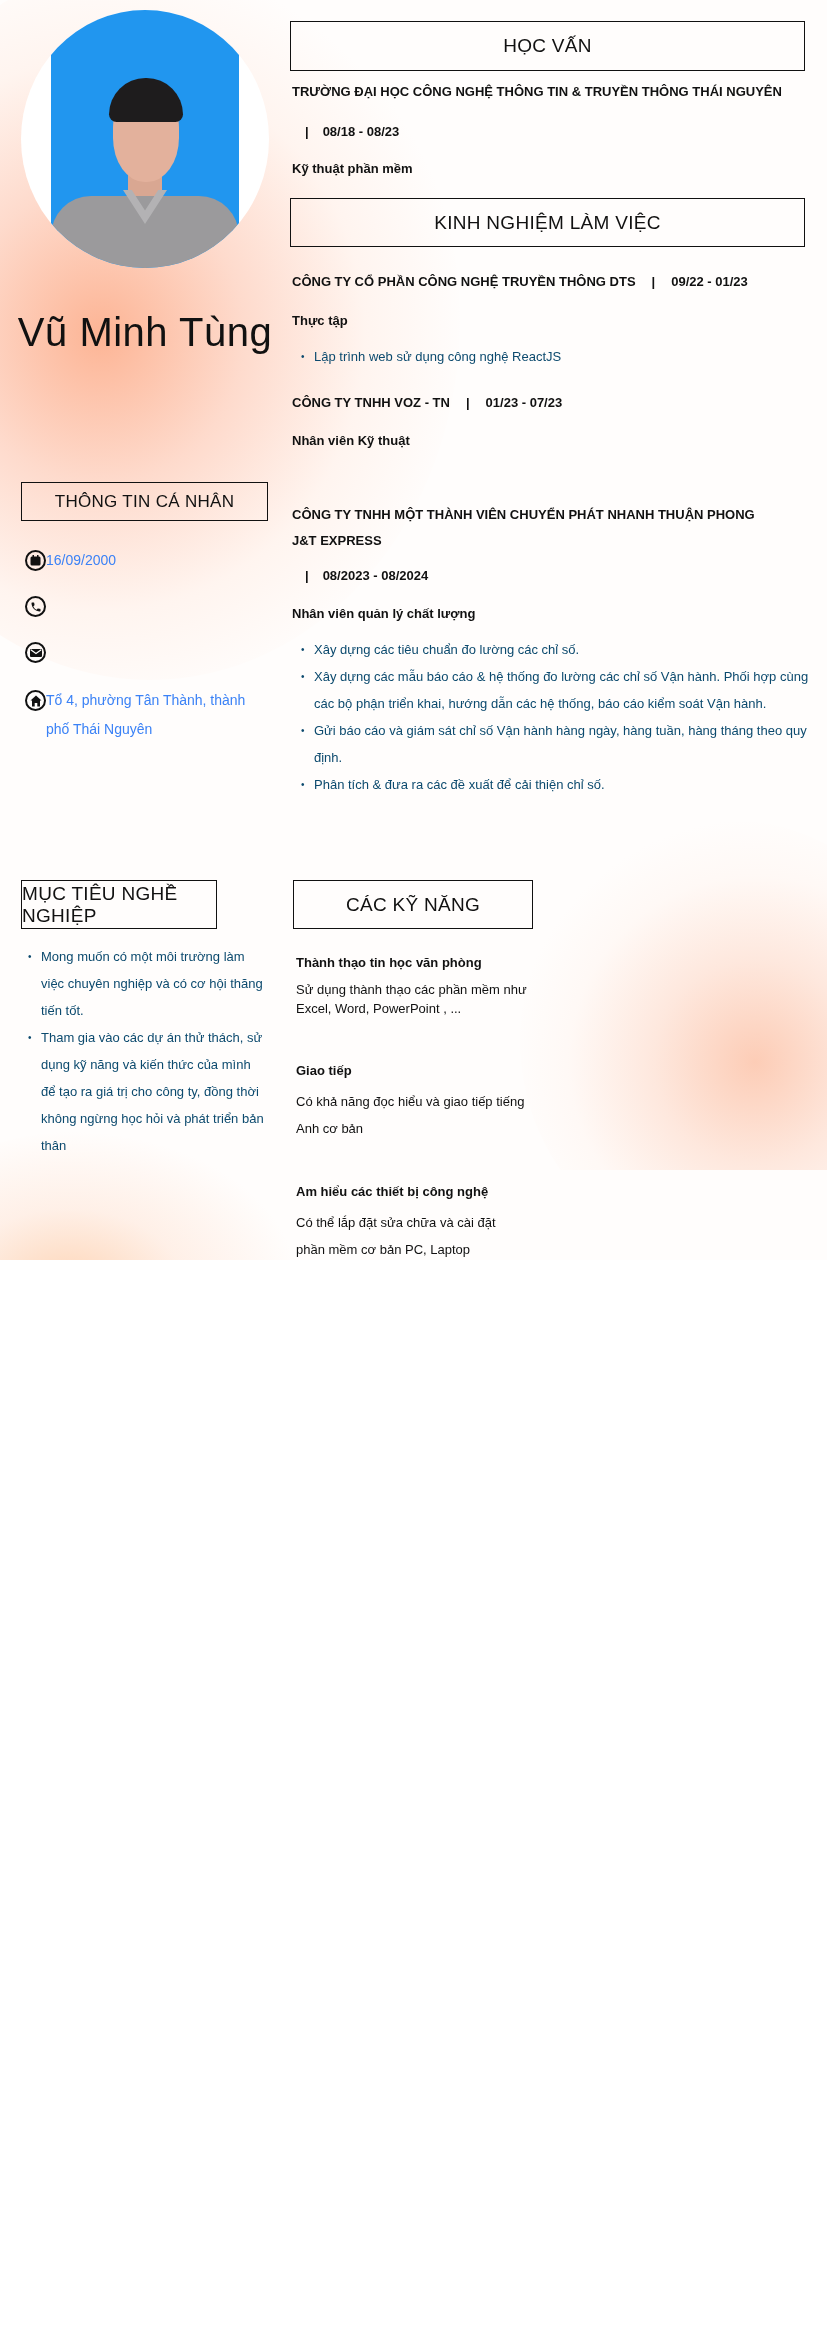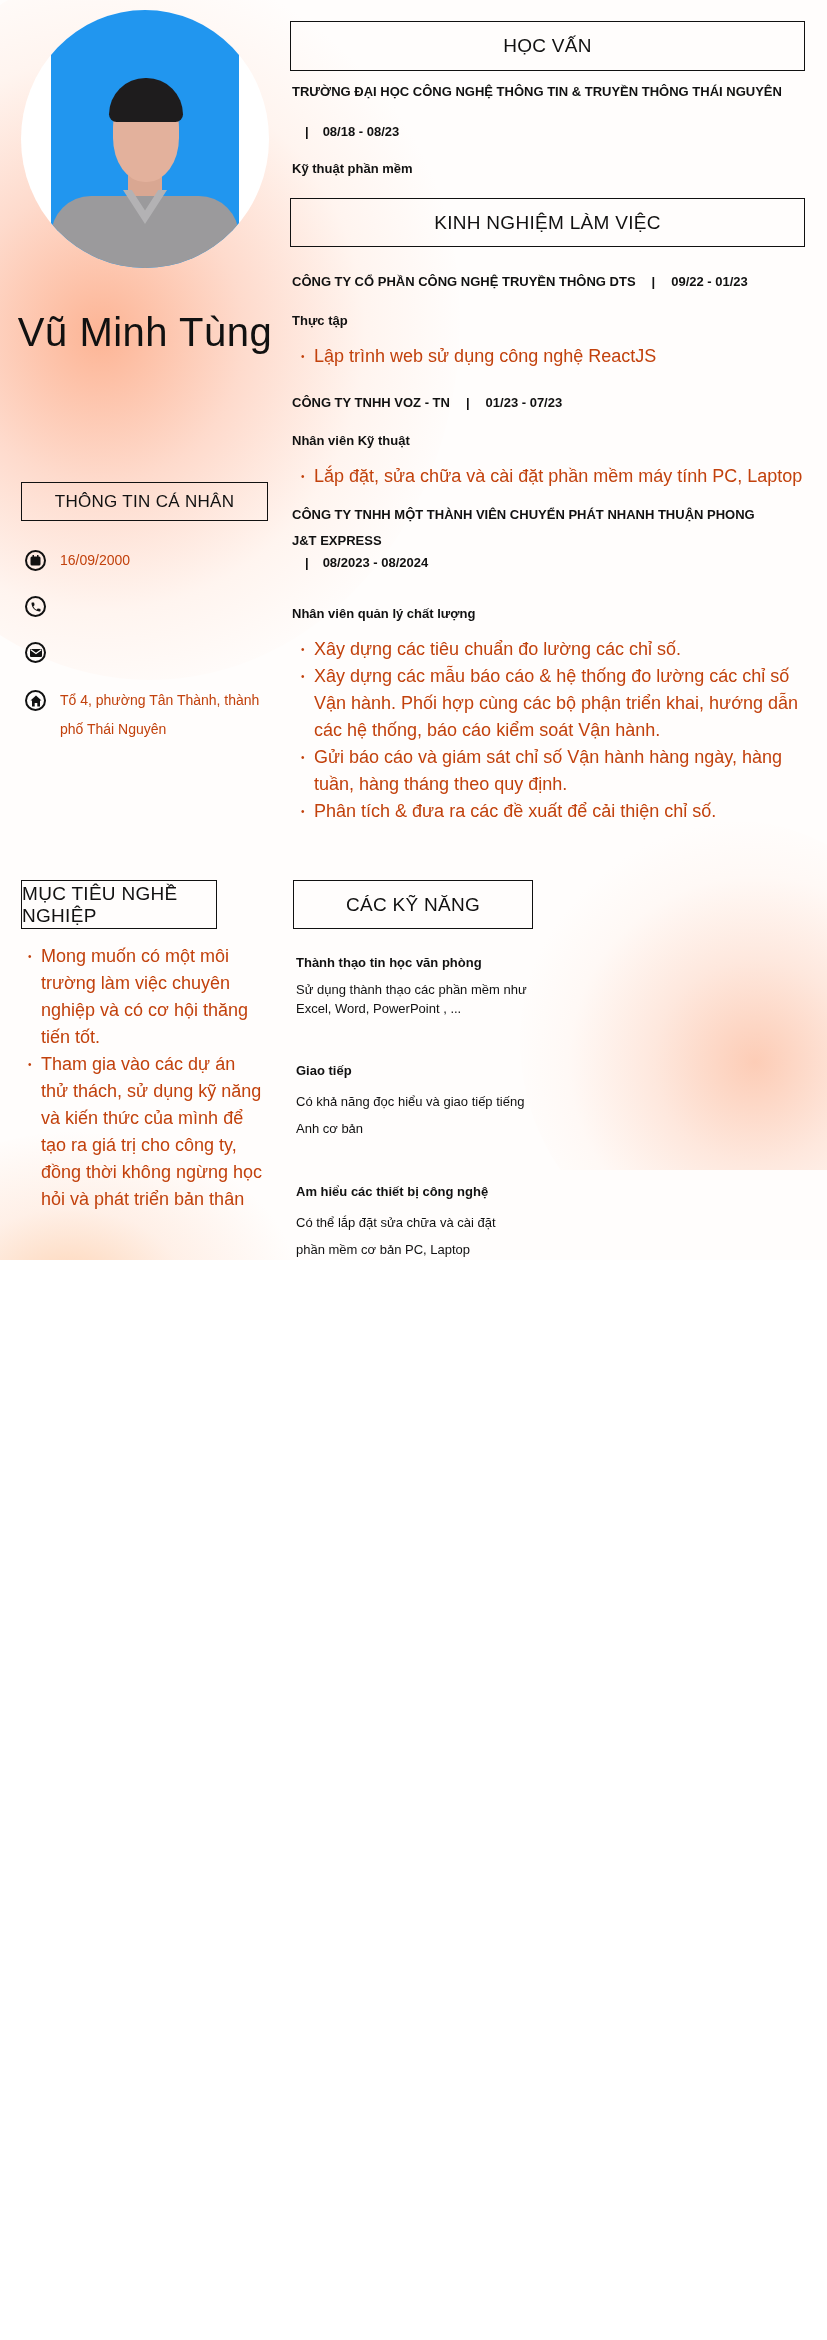--- a/index.html
+++ b/index.html
@@ -24,27 +24,27 @@
     .avatar .neck { position: absolute; left: 107px; top: 160px; width: 34px; height: 36px; background: #d9a792; border-radius: 0 0 16px 16px; }
     .avatar .face { position: absolute; left: 92px; top: 80px; width: 66px; height: 92px; background: #e3b19c; border-radius: 40% 40% 48% 48%; }
     .avatar .hair { position: absolute; left: 88px; top: 68px; width: 74px; height: 44px; background: #1e1c1d; border-radius: 38px 38px 8px 8px; }
 
     .name { position: absolute; left: 0; width: 290px; top: 310px; text-align: center; font-family: "Liberation Sans", sans-serif; font-size: 40px; font-weight: 400; color: #111; letter-spacing: 0.5px; }
 
     .section-box { position: absolute; border: 1.5px solid #111; background: transparent; display: flex; align-items: center; justify-content: center; font-family: "Liberation Sans", sans-serif; font-weight: 400; color: #111; letter-spacing: 0.3px; }
 
     .info-row { position: absolute; left: 25px; display: flex; align-items: flex-start; }
     .info-icon { width: 21px; height: 21px; border: 2px solid #111; border-radius: 50%; display: flex; align-items: center; justify-content: center; flex-shrink: 0; }
-    .info-text { margin-left: 14px; font-family: "Liberation Sans", sans-serif; font-size: 14px; line-height: 29px; margin-top: -4px; color: #c2410c; width: 210px; }
+    .info-text { font-family: "Liberation Sans", sans-serif; font-size: 14px; line-height: 29px; margin-top: -4px; color: #3b82f6; width: 210px; }
 
     .txt { position: absolute; font-family: "Liberation Sans", sans-serif; color: #111; }
     .bold13 { font-size: 13px; font-weight: 700; }
     .reg13 { font-size: 13px; font-weight: 400; }
     .bullets { list-style: none; }
-    .bullets li { position: relative; padding-left: 14px; font-size: 18px; line-height: 27px; color: #c2410c; }
+    .bullets li { position: relative; padding-left: 14px; font-size: 13px; line-height: 27px; color: #0c4a6e; }
     .bullets li::before { content: "•"; position: absolute; left: 1px; font-size: 10px; }
     .sep { display: inline-block; margin: 0 16px; font-weight: 700; }
   </style>
 </head>
 <body>
 
 <div class="cv">
   <div class="blob blob1"></div>
   <div class="blob blob2"></div>
   <div class="blob blob3"></div>
@@ -113,26 +113,23 @@
   </div>
   <div class="txt bold13" style="left:292px; top:313px;">Thực tập</div>
   <ul class="txt bullets" style="left:300px; top:343px; width:510px;">
     <li>Lập trình web sử dụng công nghệ ReactJS</li>
   </ul>
 
   <div class="txt bold13" style="left:292px; top:395px; width:520px;">
     <span>CÔNG TY TNHH VOZ - TN</span><span class="sep">|</span><span>01/23 - 07/23</span>
   </div>
   <div class="txt bold13" style="left:292px; top:433px;">Nhân viên Kỹ thuật</div>
-  <ul class="txt bullets" style="left:300px; top:463px; width:510px;">
-    <li>Lắp đặt, sửa chữa và cài đặt phần mềm máy tính PC, Laptop</li>
-  </ul>
 
   <div class="txt bold13" style="left:292px; top:502px; width:490px; line-height:26px;">CÔNG TY TNHH MỘT THÀNH VIÊN CHUYỂN PHÁT NHANH THUẬN PHONG  J&amp;T EXPRESS</div>
-  <div class="txt bold13" style="left:305px; top:555px;text-align:right;">
+  <div class="txt bold13" style="left:305px; top:568px;text-align:right;">
     <span>|</span><span style="display:inline-block; width:14px;"></span><span>08/2023 - 08/2024</span>
   </div>
   <div class="txt bold13" style="left:292px; top:606px;">Nhân viên quản lý chất lượng</div>
   <ul class="txt bullets" style="left:300px; top:636px; width:510px;">
     <li>Xây dựng các tiêu chuẩn đo lường các chỉ số.</li>
     <li> Xây dựng các mẫu báo cáo &amp; hệ thống đo lường các chỉ số Vận hành. Phối hợp cùng các bộ phận triển khai, hướng dẫn các hệ thống, báo cáo kiểm soát Vận hành.</li>
     <li>Gửi báo cáo và giám sát chỉ số Vận hành hàng ngày, hàng tuần, hàng tháng theo quy định.</li>
     <li>Phân tích &amp; đưa ra các đề xuất để cải thiện chỉ số.</li>
   </ul>
 

